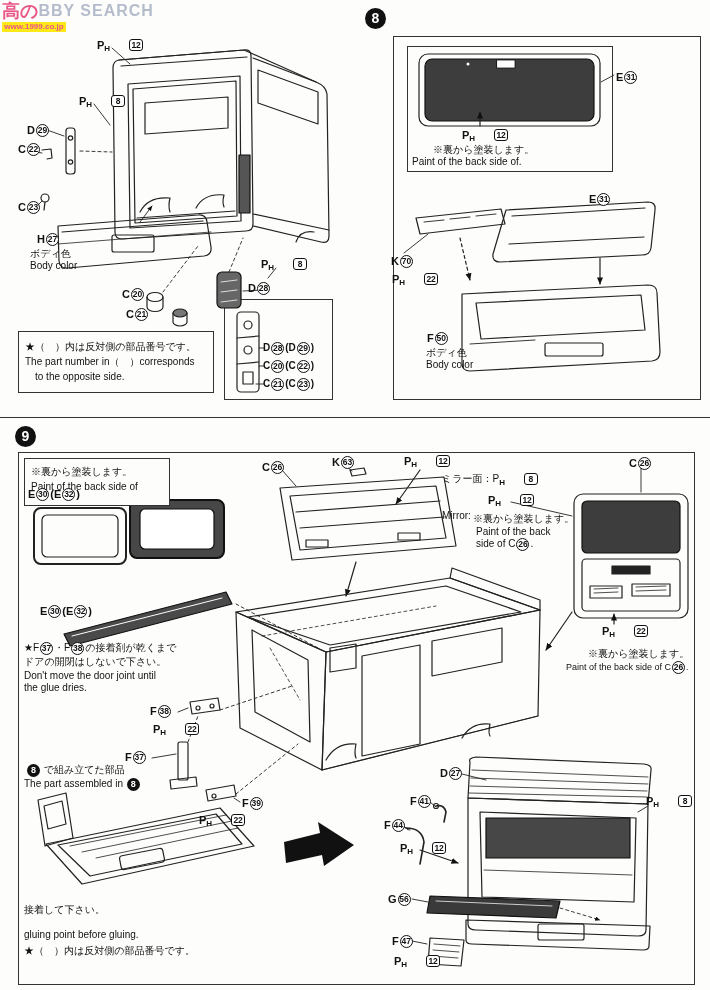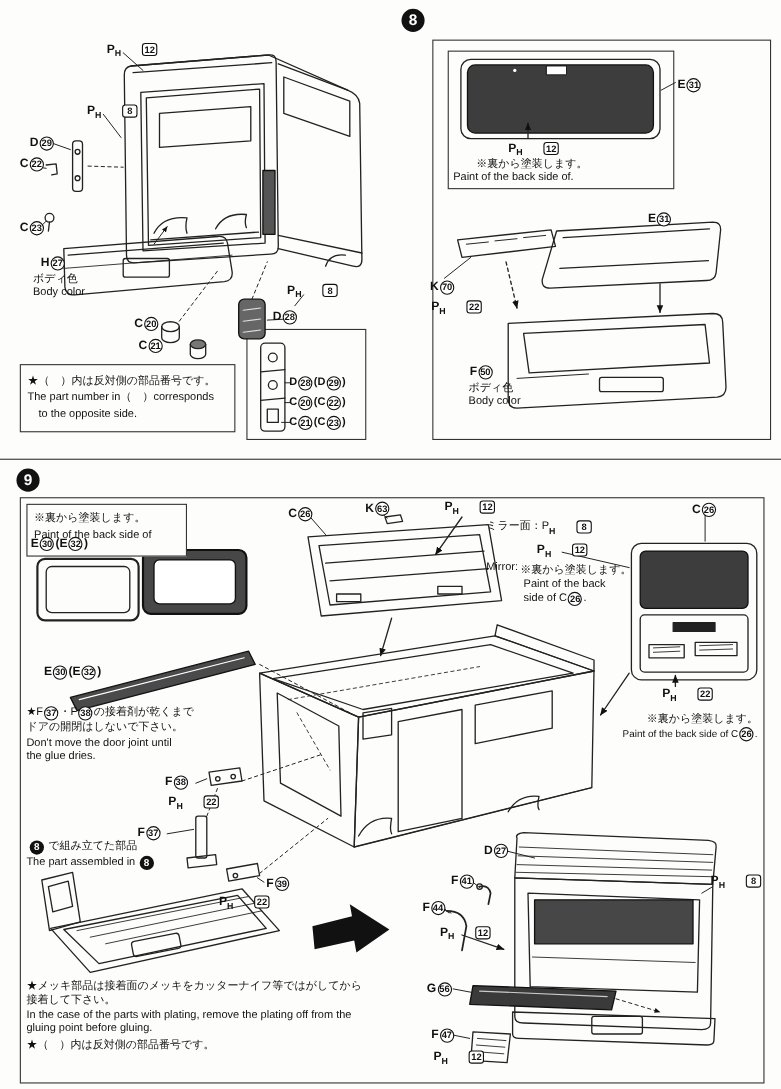--- a/index.html
+++ b/index.html
@@ -61,20 +61,27 @@
   </div>
 
   <div class="box" id="box-paint-note">
     <div class="nb">※裏から塗装します。</div>
     <div class="nb">Paint of the back side of</div>
   </div>
 
   <div class="step-circle" id="step8-circle">8</div>
   <div class="step-circle" id="step9-circle">9</div>
 
+  <div class="wm">
+    <div class="wm-row">
+      <span class="wm-prefix">高の</span>
+      <span class="wm-brand">BBY SEARCH</span>
+    </div>
+    <div class="wm-url">www.1999.co.jp</div>
+  </div>
 
   <svg id="art" width="710" height="990" viewBox="0 0 710 990">
     <defs>
       <marker id="ah" markerWidth="7" markerHeight="7" refX="5.5" refY="2.5" orient="auto">
           <path d="M0,0 L6,2.5 L0,5 Z" fill="#111"></path>
         </marker>
     </defs>
     <g stroke="#222" fill="none" stroke-width="1.2" stroke-linejoin="round" stroke-linecap="round">
 
       <g>
@@ -532,29 +539,23 @@
       </div>
       <div class="ann" style="left: 392px; top: 934px;">
         <span class="txt">F</span>
         <span class="circ">47</span>
       </div>
       <div class="ann" style="left: 394px; top: 954px;">
         <span class="txt">P</span>
         <span class="sub">H</span>
         <span class="boxn">12</span>
       </div>
-      <div class="ann jp" style="left: 24px; top: 890px;">
-        <span class="txt">★メッキ部品は接着面のメッキをカッターナイフ等ではがしてから</span>
-      </div>
       <div class="ann jp" style="left: 24px; top: 903px;">
         <span class="txt">接着して下さい。</span>
       </div>
-      <div class="ann en" style="left: 24px; top: 916px;">
-        <span class="txt">In the case of the parts with plating, remove the plating off from the</span>
-      </div>
       <div class="ann en" style="left: 24px; top: 928px;">
         <span class="txt">gluing point before gluing.</span>
       </div>
       <div class="ann jp" style="left: 24px; top: 944px;">
         <span class="txt">★（　）内は反対側の部品番号です。</span>
       </div>
     </div>
 </div>
 
 </body></html>

